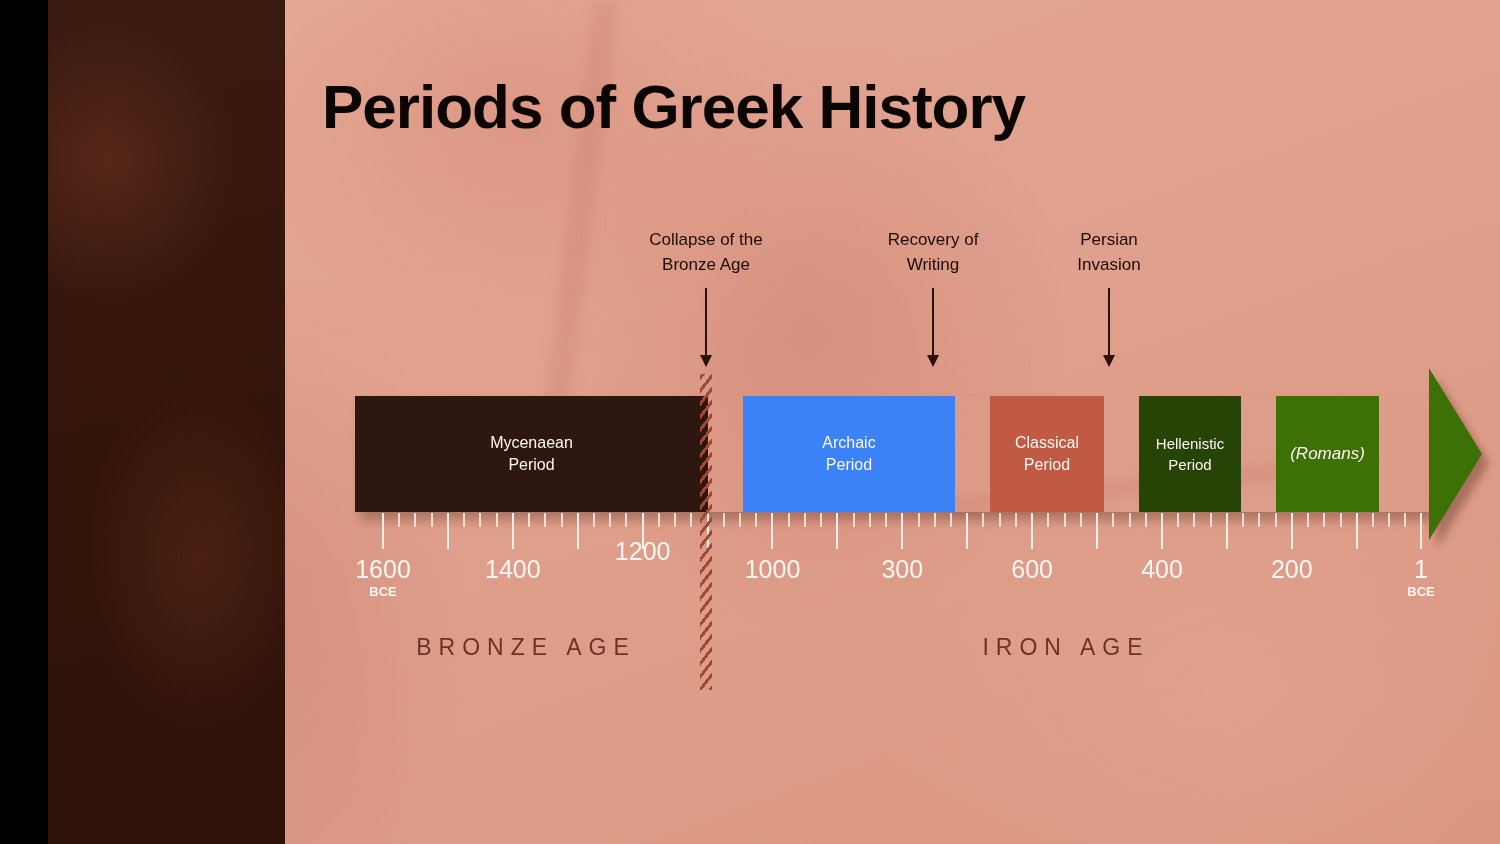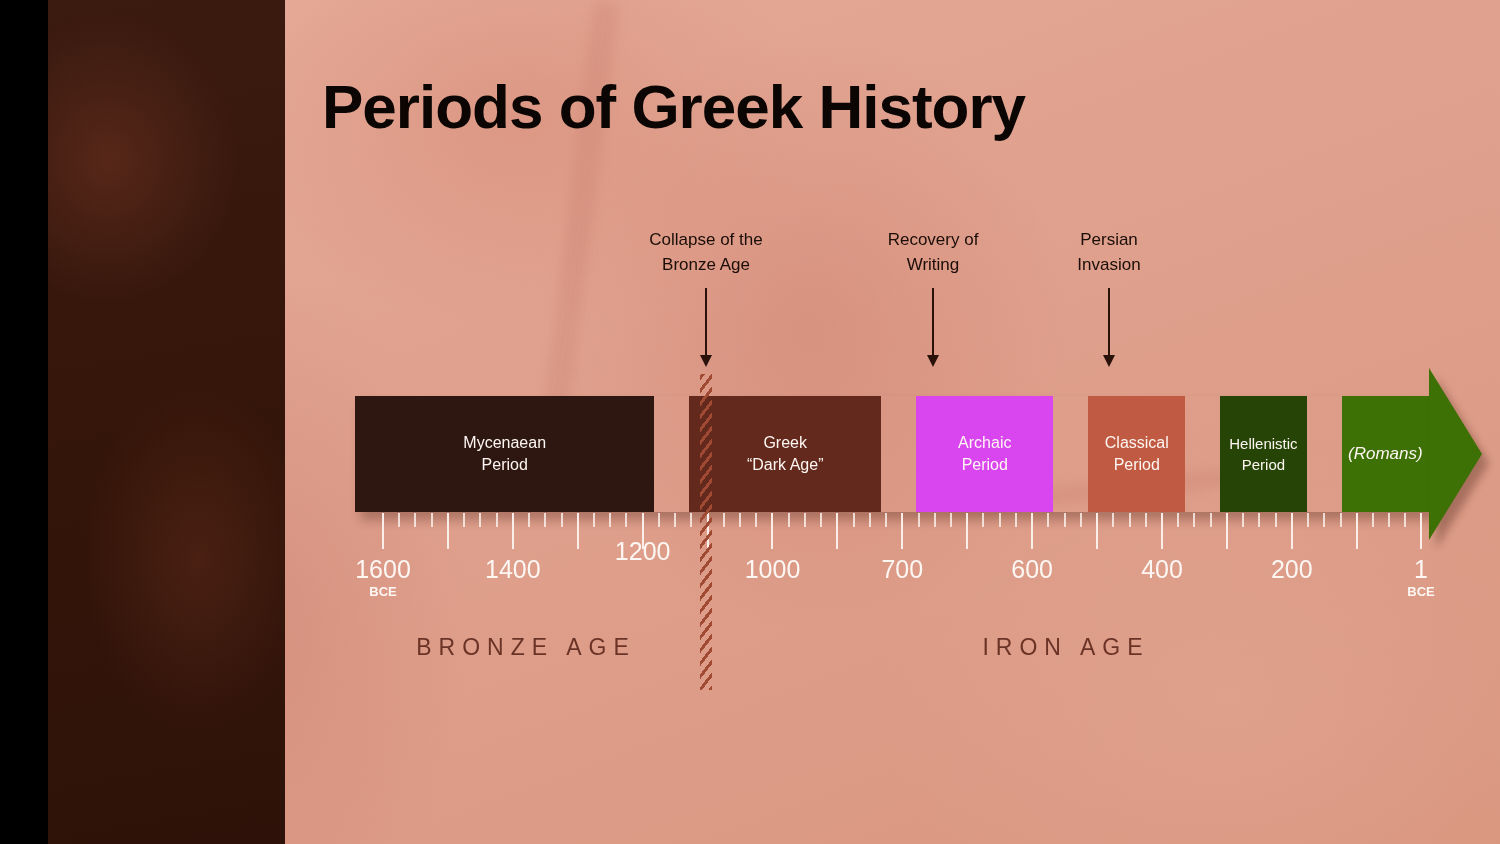--- a/index.html
+++ b/index.html
@@ -201,23 +201,21 @@
 Invasion</div>
       <div class="ann-arrow" style="left: 1061px; top: 288px; width: 14px; height: 79px;">
         <div class="stem" style="height: 68px;"></div>
         <div class="head" style="top: 67px;"></div>
       </div>
     </div>
 
   <div id="timeline-bar" class="bar" style="left: 307px; top: 396px; height: 116px; width: 1074px; gap: 35px;">
       <div class="seg" style="width: 353px; background: rgb(46, 23, 16); font-size: 16px;"><span>Mycenaean
 Period</span></div>
-      <div class="seg" style="width: 226px; background: rgb(99, 41, 28); font-size: 16px;"><span>Greek
-“Dark Age”</span></div>
-      <div class="seg" style="width: 162px; background: #d946ef; font-size: 16px; justify-content: center;"><span>Archaic
+      <div class="seg" style="width: 212px; background: #3b82f6; font-size: 16px; justify-content: center;"><span>Archaic
 Period</span></div>
       <div class="seg" style="width: 114px; background: rgb(192, 90, 66); font-size: 16px;"><span>Classical
 Period</span></div>
       <div class="seg" style="width: 102px; background: rgb(38, 68, 6); font-size: 15px; align-items: center;"><span>Hellenistic
 Period</span></div>
       <div class="seg italic" style="width: 103px; background: rgb(61, 112, 5); font-size: 17px;"><span>(Romans)</span></div>
     </div>
   <div id="timeline-arrowhead-layer">
       <div class="arrowhead-shadow" style="left: 1388px; top: 377px; border-top: 86px solid transparent; border-bottom: 86px solid transparent; border-left: 53px solid rgba(60, 20, 10, 0.85);"></div>
       <div class="arrowhead" style="left: 1381px; top: 368px; border-top: 86px solid transparent; border-bottom: 86px solid transparent; border-left: 53px solid rgb(61, 112, 5);"></div>
@@ -289,21 +287,21 @@
       <div class="tick minor" style="left: 1340.19px; height: 14px;"></div>
       <div class="tick minor" style="left: 1356.42px; height: 14px;"></div>
       <div class="tick major" style="left: 1372px; height: 36px;"></div>
     </div>
   <div id="ruler-labels">
       <div class="tick-label" style="left: 335px; top: 555px;">1600</div>
       <div class="tick-sub" style="left: 335px; top: 584px;">BCE</div>
       <div class="tick-label" style="left: 464.831px; top: 555px;">1400</div>
       <div class="tick-label" style="left: 594.662px; top: 537px;">1200</div>
       <div class="tick-label" style="left: 724.493px; top: 555px;">1000</div>
-      <div class="tick-label" style="left: 854.325px; top: 555px;">700</div>
+      <div class="tick-label" style="left: 854.325px; top: 555px;">300</div>
       <div class="tick-label" style="left: 984.156px; top: 555px;">600</div>
       <div class="tick-label" style="left: 1113.99px; top: 555px;">400</div>
       <div class="tick-label" style="left: 1243.82px; top: 555px;">200</div>
       <div class="tick-label" style="left: 1373px; top: 555px;">1</div>
       <div class="tick-sub" style="left: 1373px; top: 584px;">BCE</div>
     </div>
 
   <div id="age-labels-layer">
       <div class="age-label" style="left: 478px; top: 634px;">BRONZE AGE</div>
       <div class="age-label" style="left: 1018px; top: 634px;">IRON AGE</div>

